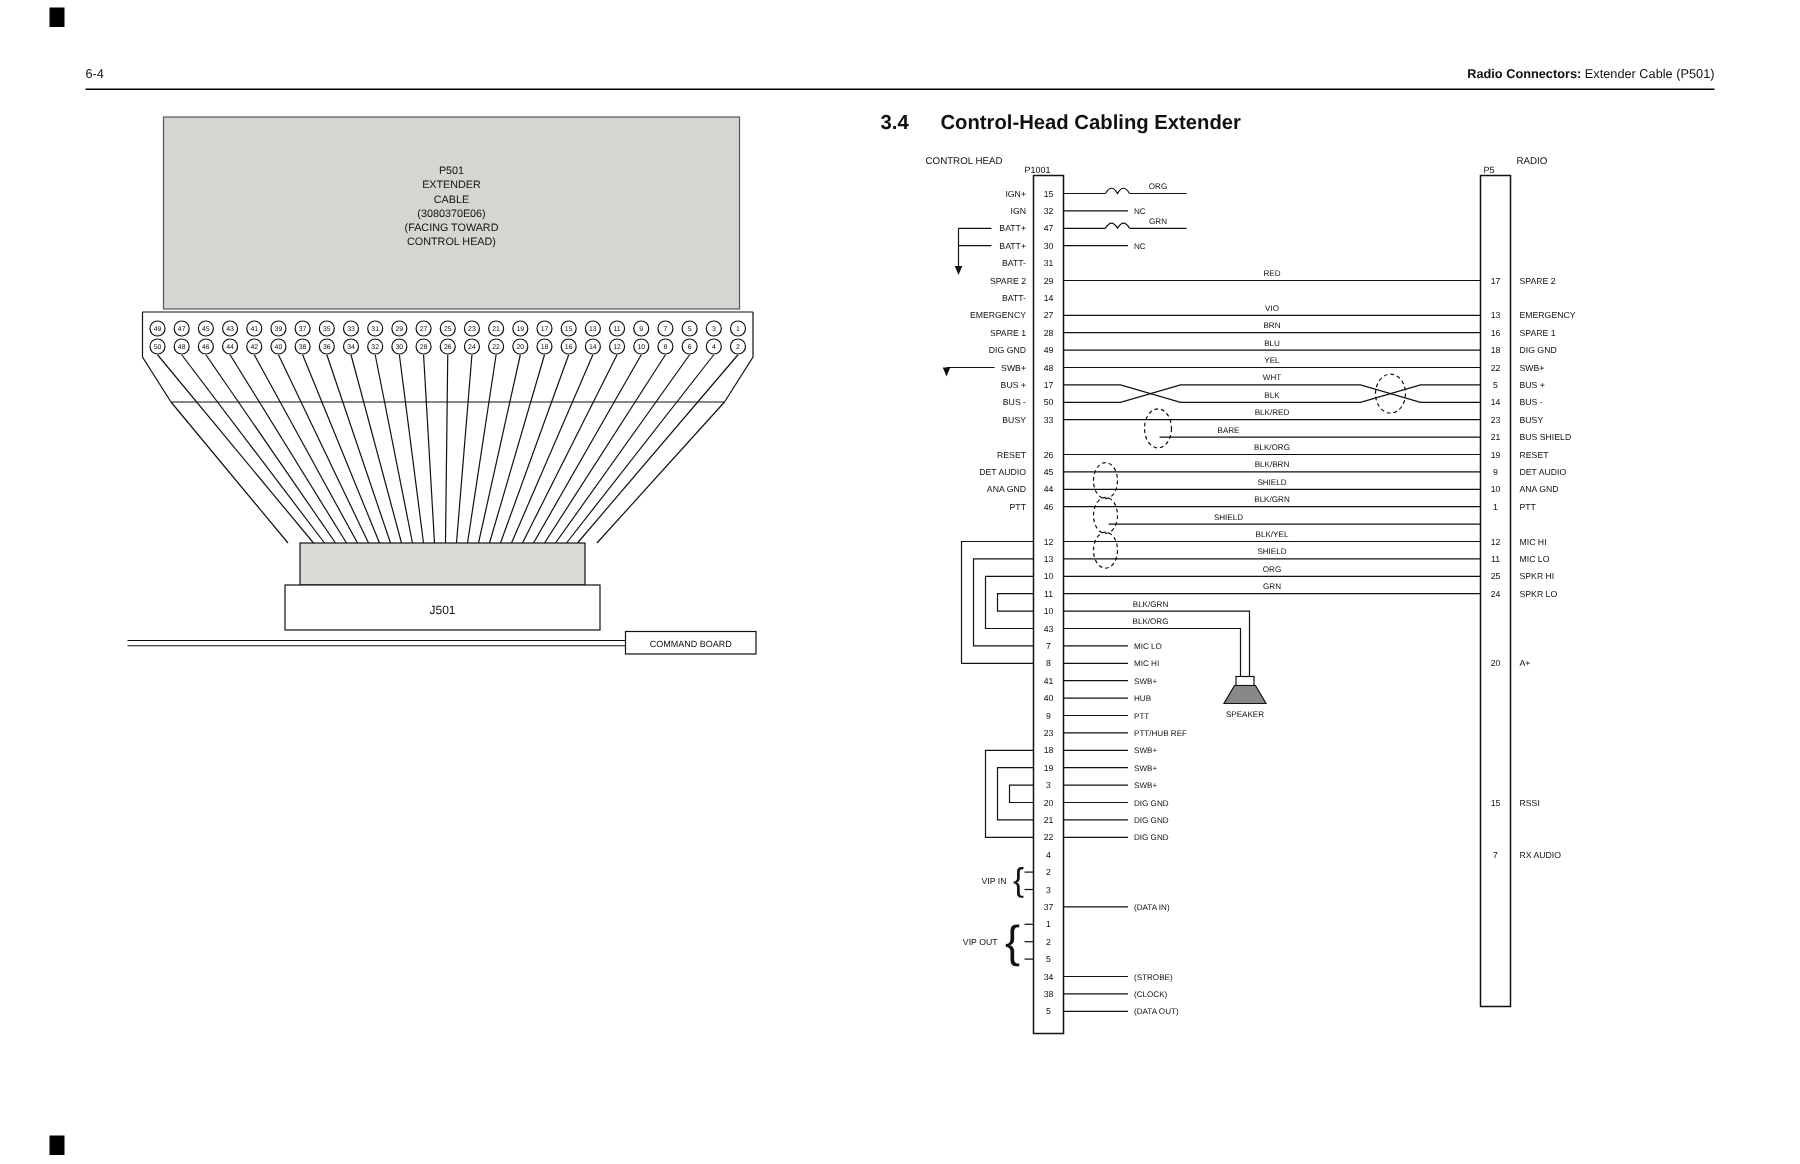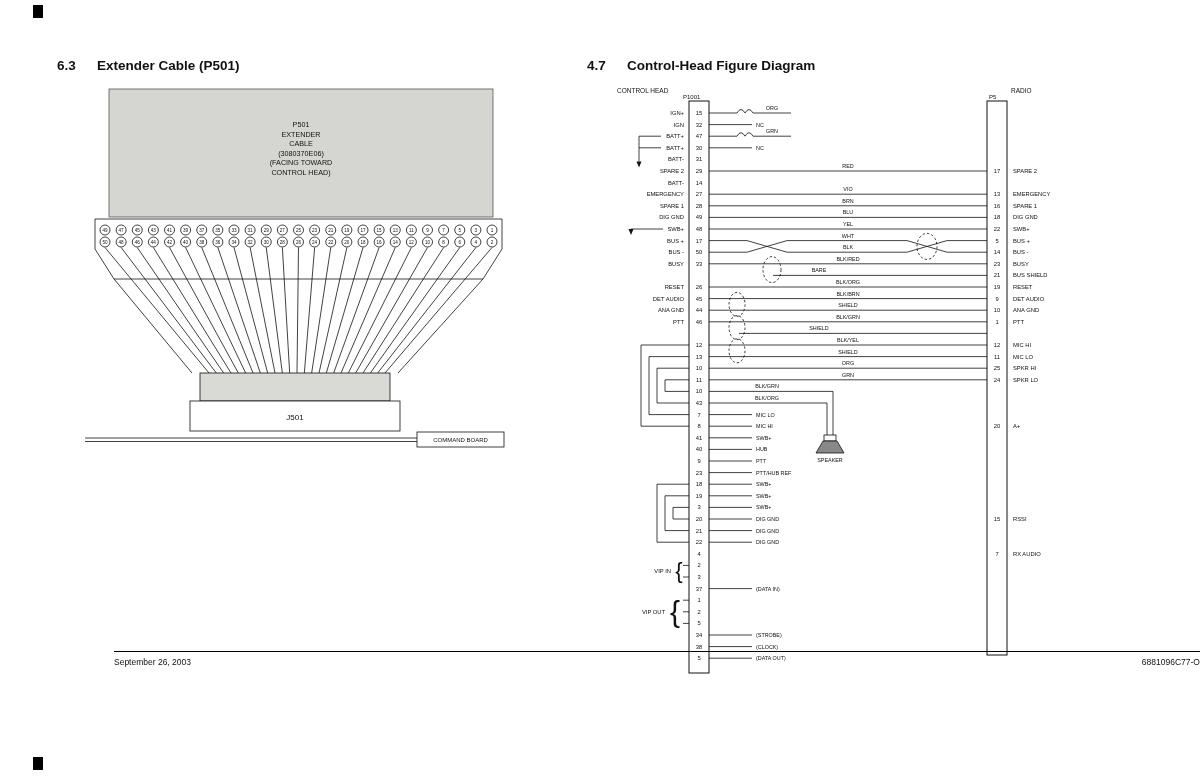--- a/index.html
+++ b/index.html
@@ -22,28 +22,28 @@
 </style>
 </head>
 <body>
 
 <div class="page">
   <div class="reg-mark" style="top:5px"></div>
   <div class="reg-mark" style="top:757px"></div>
 
   <div class="content">
 
+    <div class="doc-header">
+      <span>6-4</span>
+      <span><b>Radio Connectors:</b><span> Extender Cable (P501)</span></span>
+    </div>
 
     <main>
 
       <section class="col-left">
-        <div class="sec-heading">
-          <span class="num">6.3</span>
-          <span>Extender Cable (P501)</span>
-        </div>
         <svg id="fig610" width="492" height="372" viewBox="0 0 492 372">
             <rect x="52" y="6" width="384" height="128" fill="#d5d5d1" stroke="#555" stroke-width="0.8"></rect>
             <text x="244" y="44" font-size="7.2" text-anchor="middle">P501</text>
             <text x="244" y="53.5" font-size="7.2" text-anchor="middle">EXTENDER</text>
             <text x="244" y="63" font-size="7.2" text-anchor="middle">CABLE</text>
             <text x="244" y="72.5" font-size="7.2" text-anchor="middle">(3080370E06)</text>
             <text x="244" y="82" font-size="7.2" text-anchor="middle">(FACING TOWARD</text>
             <text x="244" y="91.5" font-size="7.2" text-anchor="middle">CONTROL HEAD)</text>
             <path d="M38,136 H445 M38,136 V166 L57,196 M445,136 V166 L426,196 M57,196 H426" class="ln"></path>
             <circle cx="48" cy="147" r="5" class="ln"></circle>
@@ -178,22 +178,22 @@
             <text x="238" y="337" font-size="8" text-anchor="middle">J501</text>
             <line x1="28" y1="355" x2="447" y2="355" class="ln"></line>
             <line x1="28" y1="358.5" x2="447" y2="358.5" class="ln"></line>
             <rect x="360" y="349" width="87" height="15" fill="#fff" stroke="#111" stroke-width="0.8"></rect>
             <text x="403.5" y="359" font-size="6" text-anchor="middle">COMMAND BOARD</text>
           </svg>
       </section>
 
       <section class="col-right">
         <div class="sec-heading">
-          <span class="num">4.7</span>
-          <span>Control-Head Figure Diagram</span>
+          <span class="num">3.4</span>
+          <span>Control-Head Cabling Extender</span>
         </div>
         <svg id="fig611" width="556" height="596" viewBox="0 0 556 596">
             <text x="30" y="10" font-size="6.5" text-anchor="start">CONTROL HEAD</text>
             <text x="424" y="10" font-size="6.5" text-anchor="start">RADIO</text>
             <text x="96" y="16" font-size="6" text-anchor="start">P1001</text>
             <text x="402" y="16" font-size="6" text-anchor="start">P5</text>
             <rect x="102" y="18" width="20" height="572" fill="#fff" stroke="#111" stroke-width="1"></rect>
             <rect x="400" y="18" width="20" height="554" fill="#fff" stroke="#111" stroke-width="1"></rect>
             <g>
               <text x="97" y="32" font-size="5.8" text-anchor="end">IGN+</text>
@@ -505,19 +505,15 @@
             <text x="88" y="538.8" font-size="30" text-anchor="middle">{</text>
             <line x1="96" y1="517.2" x2="102" y2="517.2" class="ln"></line>
             <line x1="96" y1="528.8" x2="102" y2="528.8" class="ln"></line>
             <line x1="96" y1="540.4" x2="102" y2="540.4" class="ln"></line>
             <text x="78" y="530.8" font-size="5.8" text-anchor="end">VIP OUT</text>
           </svg>
       </section>
 
     </main>
 
-    <div class="doc-footer">
-      <span>September 26, 2003</span>
-      <span>6881096C77-O</span>
-    </div>
 
   </div>
 </div>
 
 </body></html>

